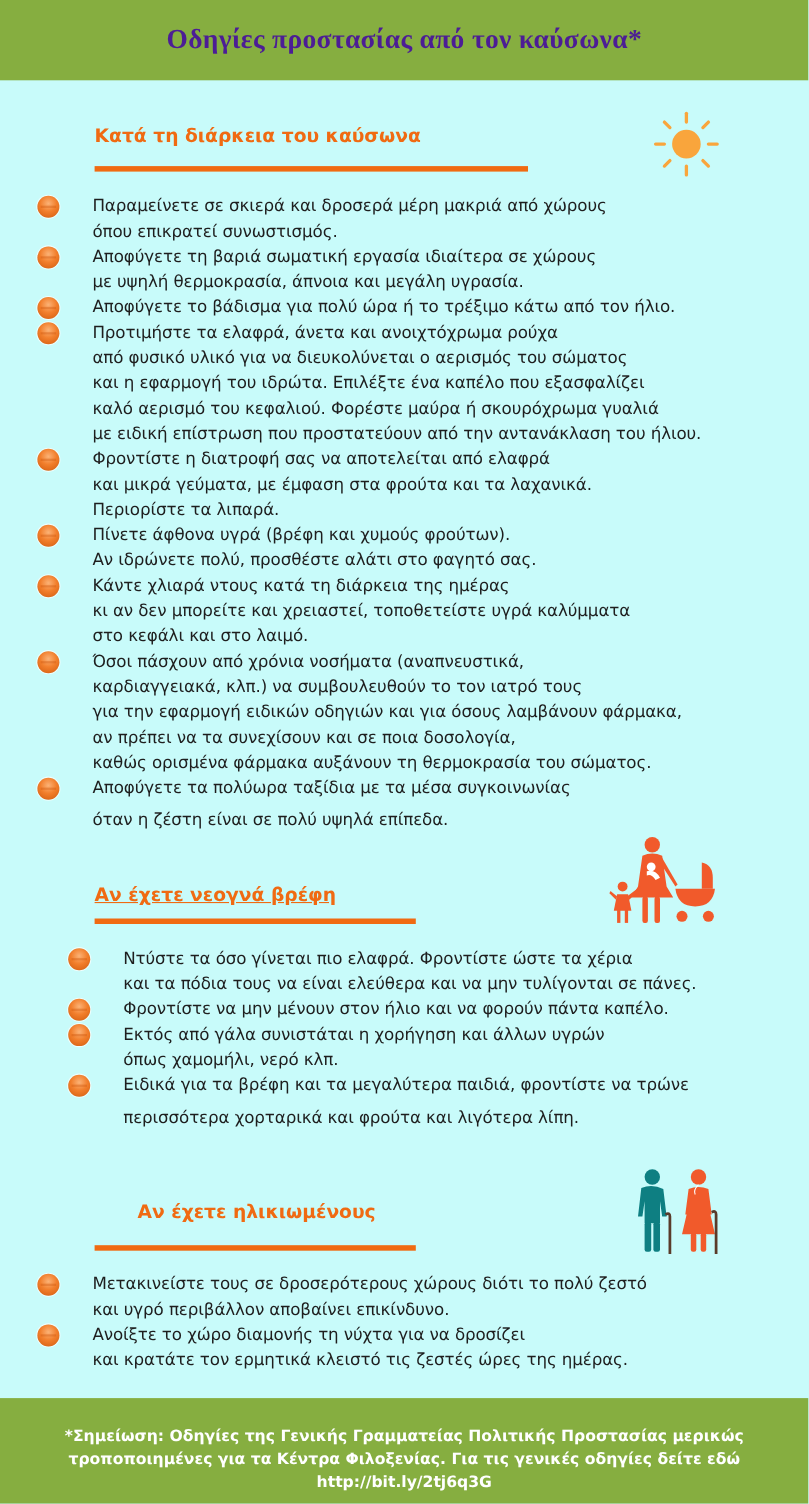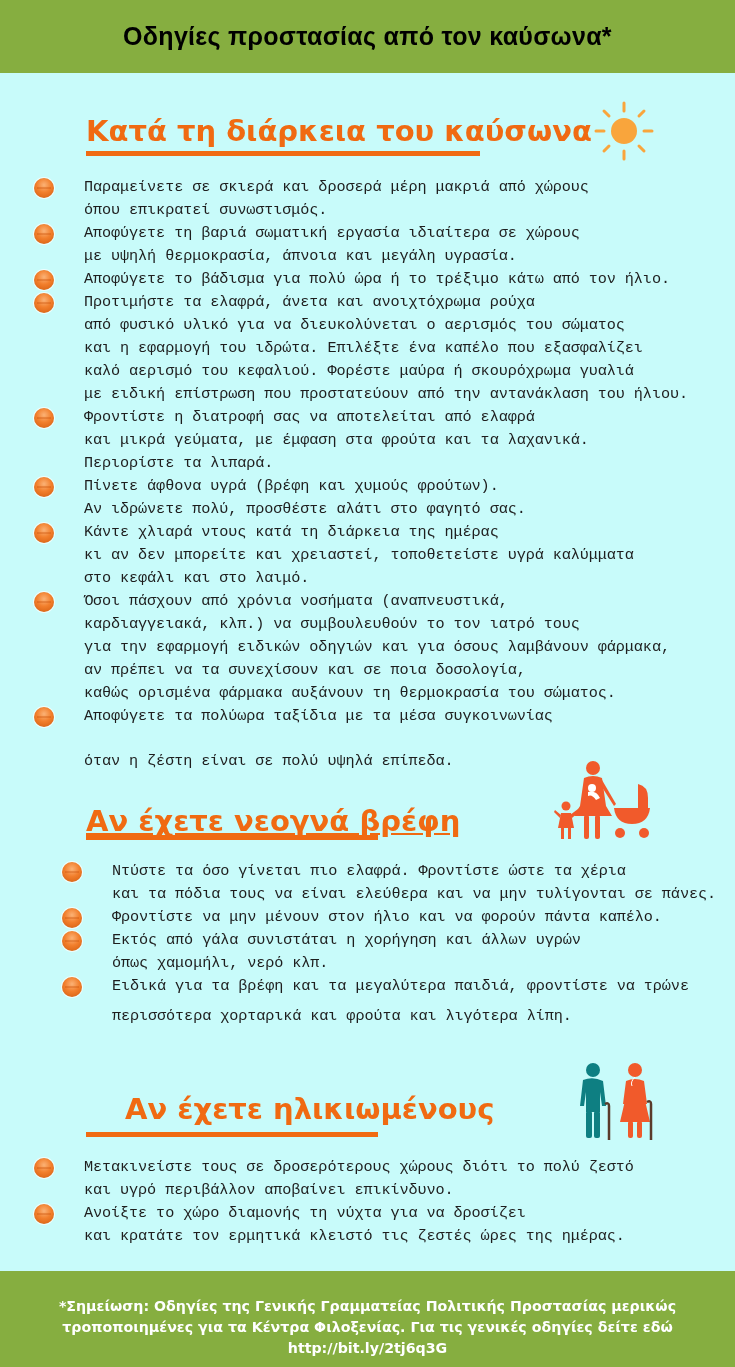--- a/index.html
+++ b/index.html
@@ -8,34 +8,34 @@
     background: #c8fbfa;
     font-family: "DejaVu Sans", sans-serif;
     color: #1e1e1e;
   }
   .header {
     position: absolute; left: 0; top: 0; width: 735px; height: 73px;
     background: #86ae40;
     display: flex; align-items: center; justify-content: center;
   }
   .header-title {
-    color: #000000; font-weight: bold; font-size: 25px; letter-spacing: 0.3px;
-    font-family: Liberation Sans, sans-serif;
+    color: #4c1d95; font-weight: bold; font-size: 25px; letter-spacing: 0.3px;
+    font-family: Liberation Serif, serif;
   }
   .section-title {
-    position: absolute; color: #f06a12; font-weight: bold; font-size: 29px;
+    position: absolute; color: #f06a12; font-weight: bold; font-size: 17px;
     font-family: "DejaVu Sans", sans-serif;
   }
   .section-rule {
     position: absolute; height: 5px; background: #f06a12;
   }
   .list {
     position: absolute; left: 0; width: 735px; margin: 0; padding: 0; list-style: none;
   }
-  .item { position: relative; font-family: Liberation Mono, monospace; }
+  .item { position: relative; }
   .line {
     display: block; padding-left: 84px; font-size: 15.2px; line-height: 23px;
     white-space: nowrap; letter-spacing: -0.1px;
   }
   .bullet {
     position: absolute; left: 34px; top: 2px; width: 20px; height: 20px; border-radius: 50%;
     background: radial-gradient(circle at 50% 35%, #fbb276 0%, #f27f2c 45%, #d25a0d 100%);
     box-shadow: 0 0 0 1px rgba(255,255,255,0.7);
   }
   .bullet::after {
@@ -119,21 +119,21 @@
     <span class="bullet"></span>
     <span class="line">Όσοι πάσχουν από χρόνια νοσήματα (αναπνευστικά,</span>
     <span class="line">καρδιαγγειακά, κλπ.) να συμβουλευθούν το  τον ιατρό τους</span>
     <span class="line">για την εφαρμογή ειδικών οδηγιών και για όσους λαμβάνουν φάρμακα,</span>
     <span class="line">αν πρέπει να τα συνεχίσουν και σε ποια δοσολογία,</span>
     <span class="line">καθώς ορισμένα φάρμακα αυξάνουν τη θερμοκρασία του σώματος.</span>
   </li>
   <li class="item">
     <span class="bullet"></span>
     <span class="line">Αποφύγετε τα πολύωρα ταξίδια με τα μέσα συγκοινωνίας</span>
-    <span class="line" style="margin-top:22px;">όταν η ζέστη είναι σε πολύ υψηλά επίπεδα.</span>
+    <span class="line" style="margin-top:6px;">όταν η ζέστη είναι σε πολύ υψηλά επίπεδα.</span>
   </li>
 </ul>
 
 <div class="section-title" style="left:86px; top:804px;text-decoration:underline;">Αν έχετε νεογνά βρέφη</div>
 <div class="section-rule" style="left:86px; top:835px; width:292px;"></div>
 
 <svg class="icon" style="left:550px; top:758px;" width="120" height="84" viewBox="0 0 120 84">
   <g fill="#f15a2b">
 
     <circle cx="43" cy="10" r="7"></circle>

